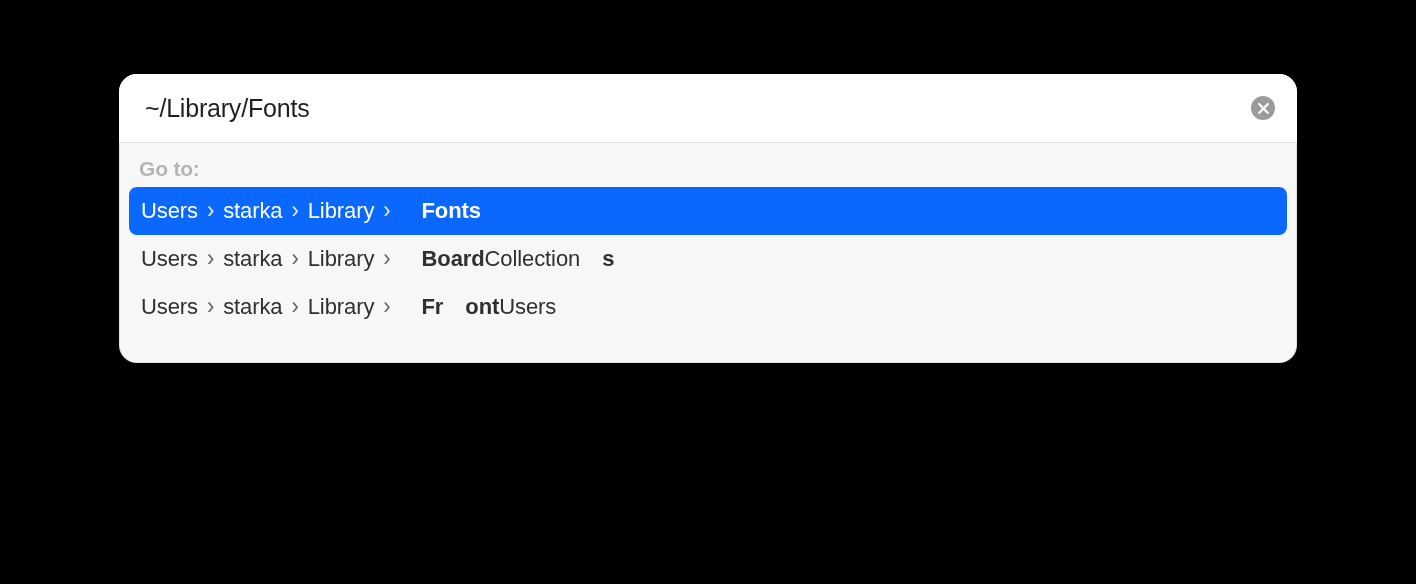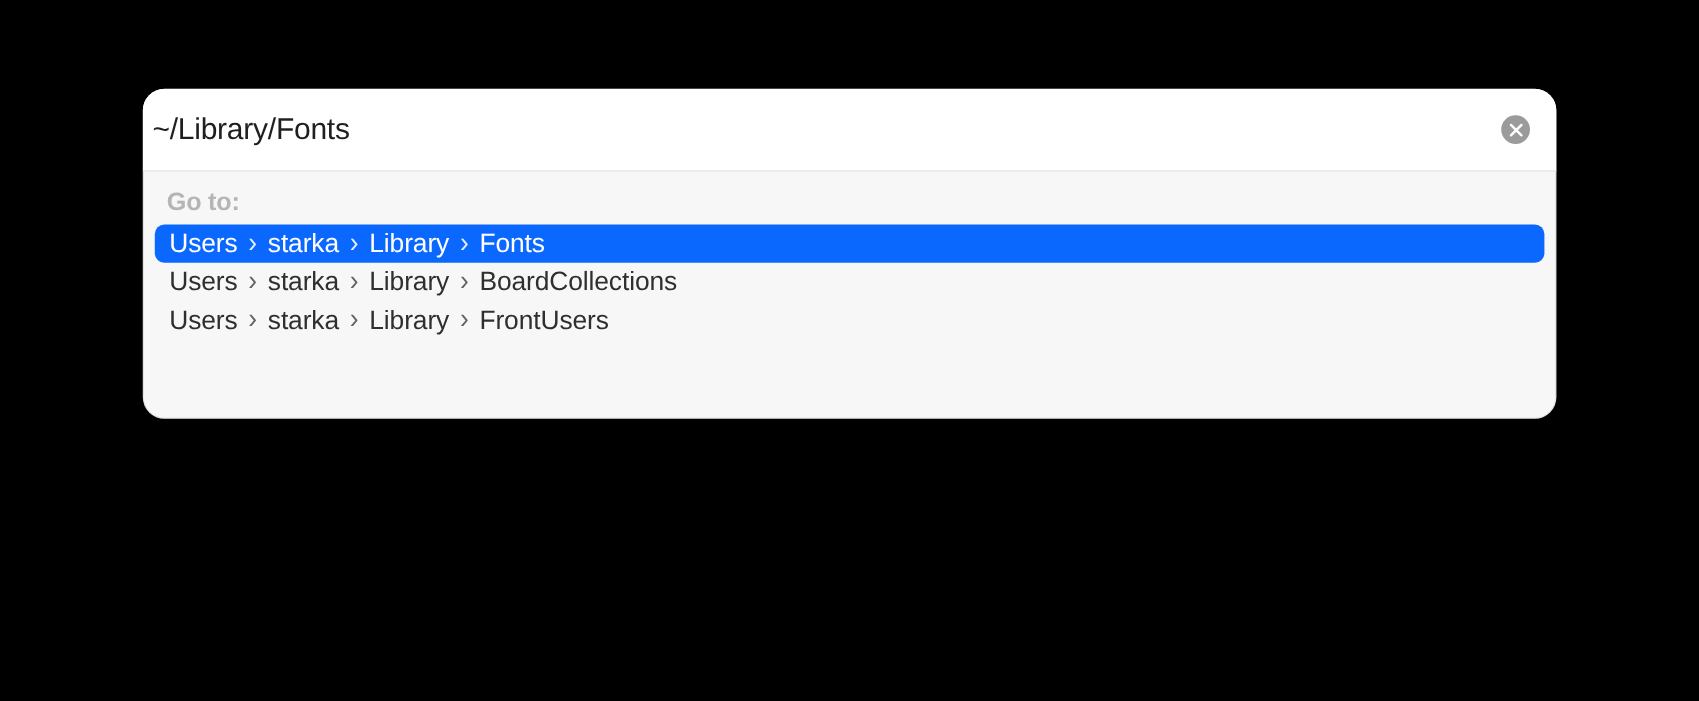--- a/index.html
+++ b/index.html
@@ -17,21 +17,21 @@
     background: #f8f7f7;
     border-radius: 18px;
     box-shadow: 0 10px 40px rgba(0,0,0,0.5), 0 0 0 1px rgba(0,0,0,0.08) inset;
     overflow: hidden;
   }
   .input-row {
     display: flex;
     align-items: center;
     background: #ffffff;
     height: 69px;
-    padding: 0 22px 0 8px;
+    padding: 0 22px 0 26px;
     border-bottom: 1px solid #e3e2e2;
   }
   .path-input {
     flex: 1;
     border: none;
     outline: none;
     font-size: 25px;
     font-weight: 500;
     color: #1f1f1f;
     background: transparent;
@@ -43,47 +43,47 @@
     border-radius: 50%;
     background: #9b9b9c;
     display: flex;
     align-items: center;
     justify-content: center;
     cursor: pointer;
     flex-shrink: 0;
   }
   .clear-btn svg { width: 11px; height: 11px; display:block; }
   .body {
-    padding: 14px 10px 66px 10px;
+    padding: 14px 10px 32px 10px;
   }
   .section-label {
     font-size: 21px;
     font-weight: 600;
     color: #b5b5b6;
     padding: 0 0 6px 10px;
     letter-spacing: -0.2px;
   }
   .result {
     display: flex;
     align-items: center;
-    height: 32px;
+    height: 48px;
     padding: 0 12px;
     border-radius: 8px;
     font-size: 22px;
     color: #2f2f2f;
     cursor: pointer;
     white-space: nowrap;
     letter-spacing: -0.1px;
   }
   .result.selected {
     background: #0a68ff;
     color: #ffffff;
   }
   .seg {}
-  .seg.bold { font-weight: 400; }
+  .seg.bold { font-weight: 700; margin-left: 22px; }
   .sep {
     margin: 0 9px;
     font-weight: 500;
     opacity: 0.9;
     display:inline-block;
     transform: translateY(-1px) scaleY(1.1);
   }
   .result:not(.selected) .sep { color:#545454; }
 </style>
 </head>

